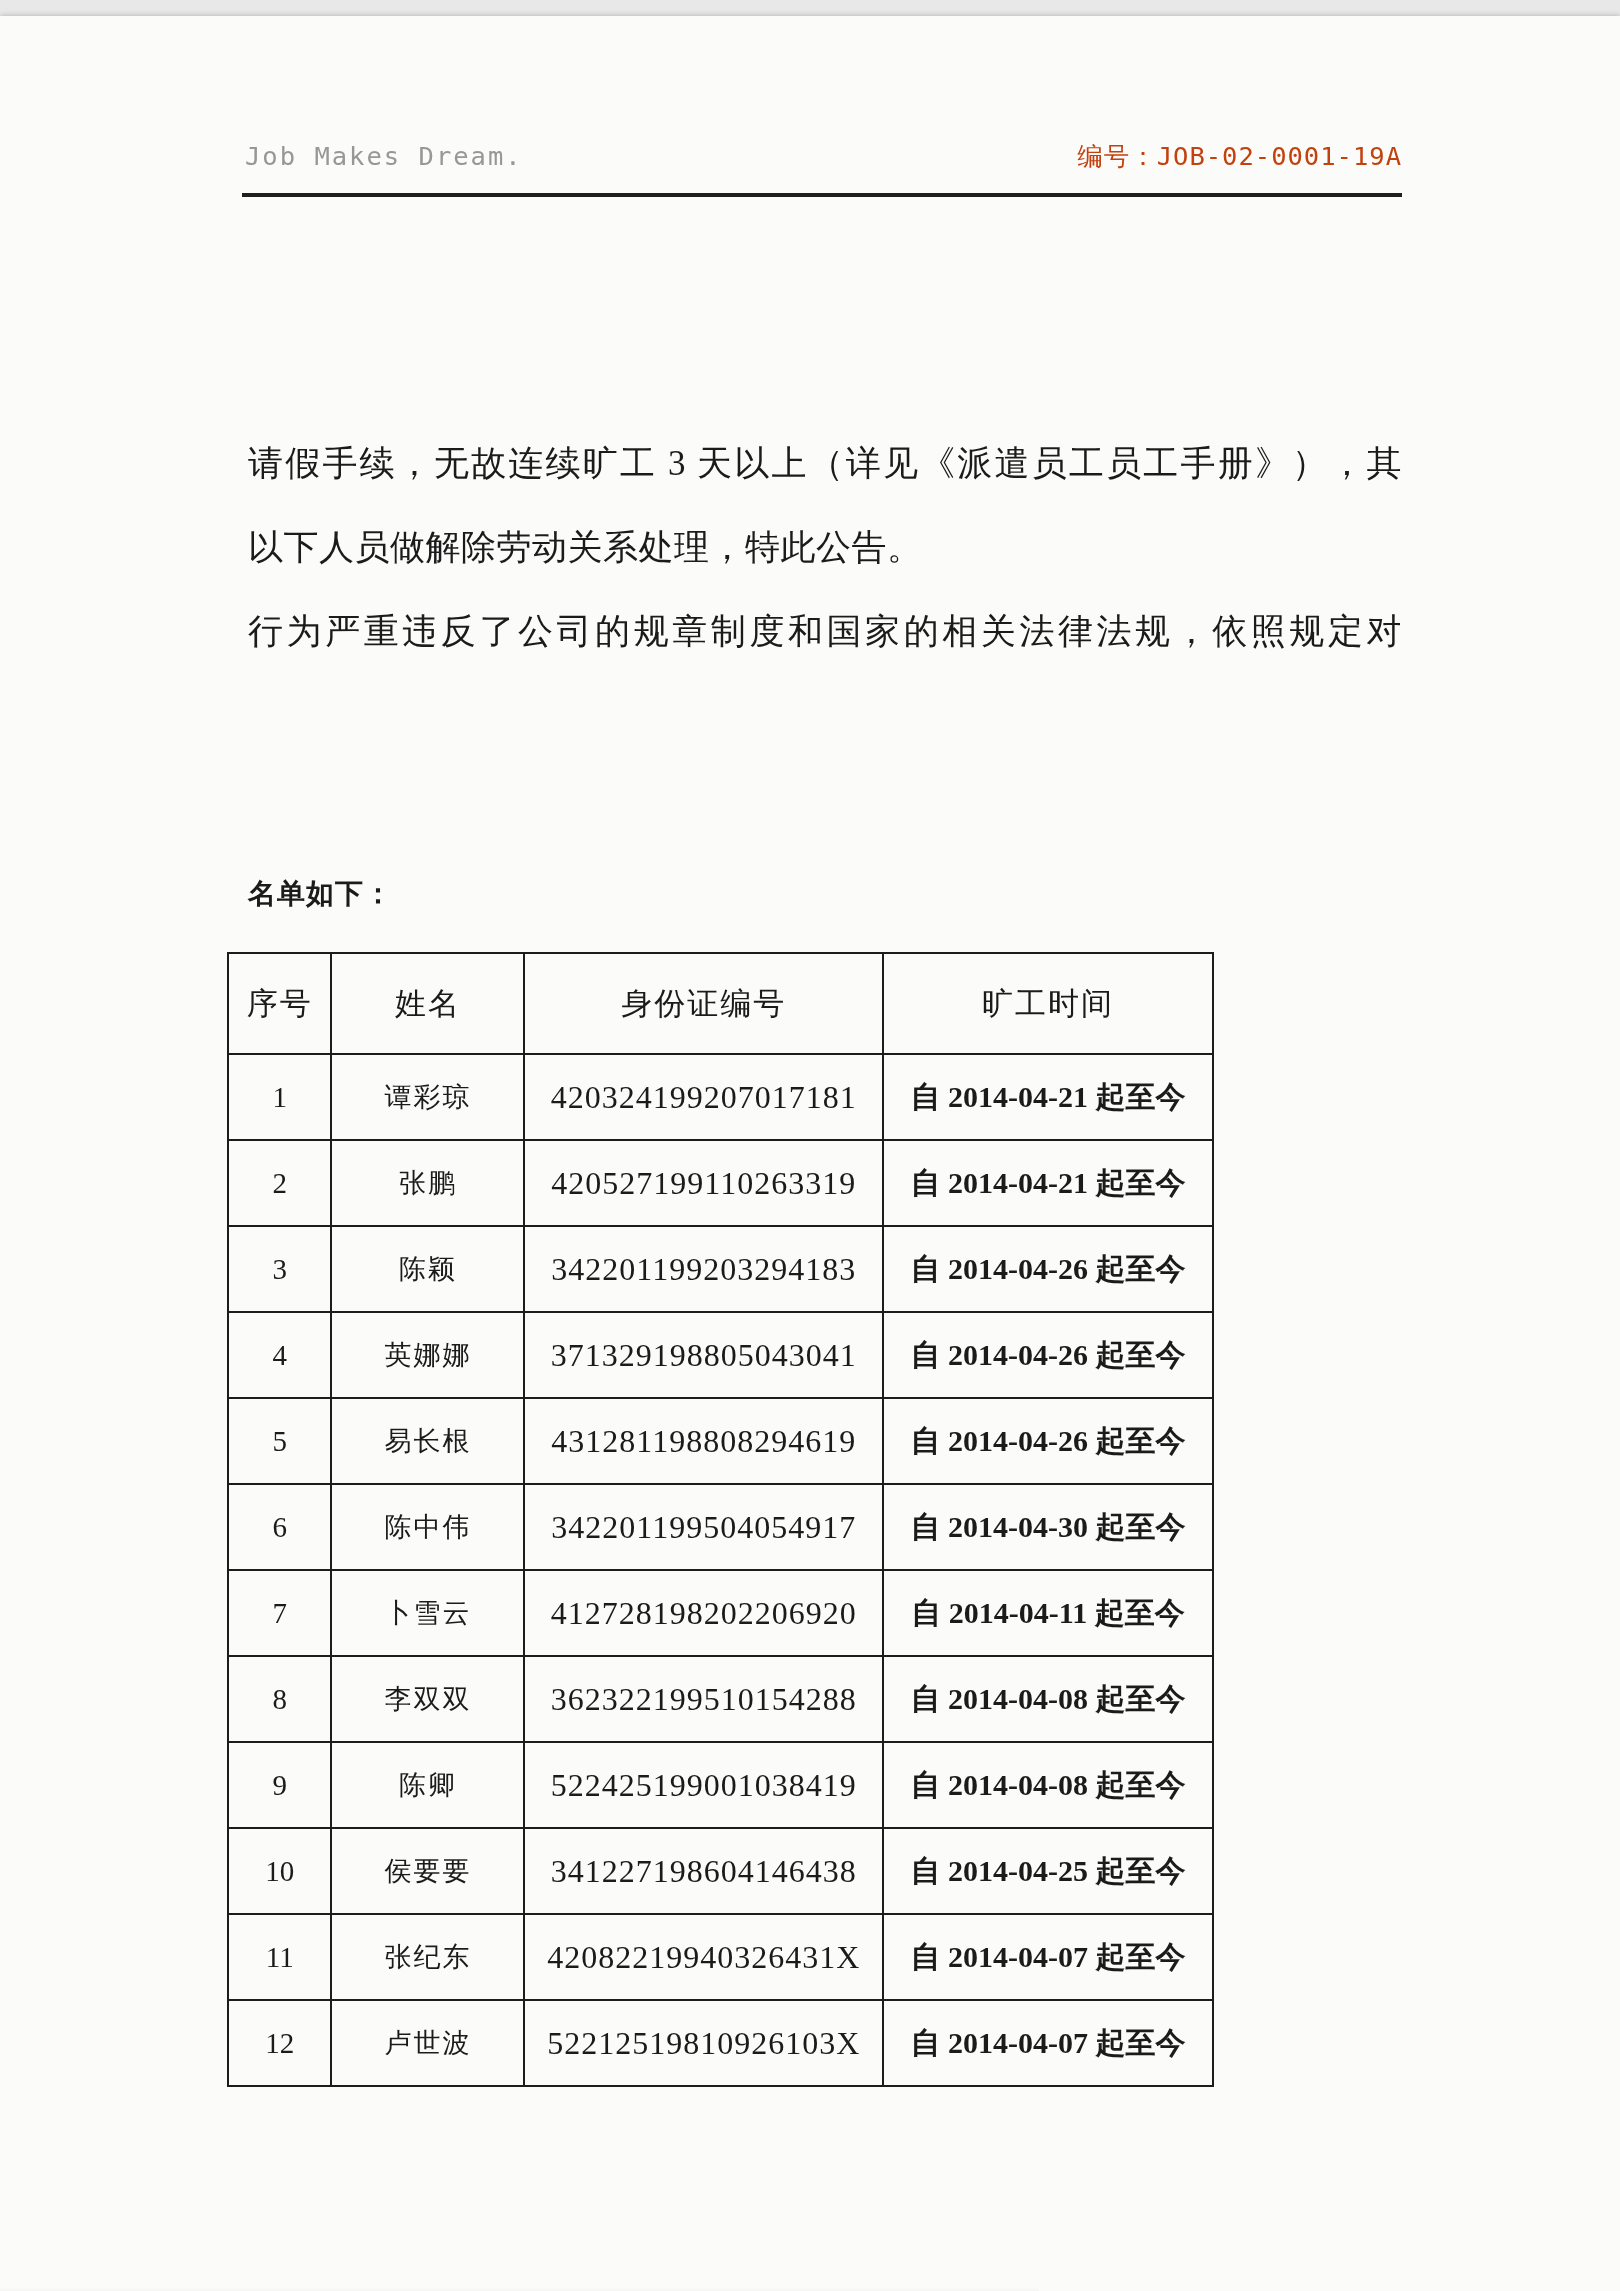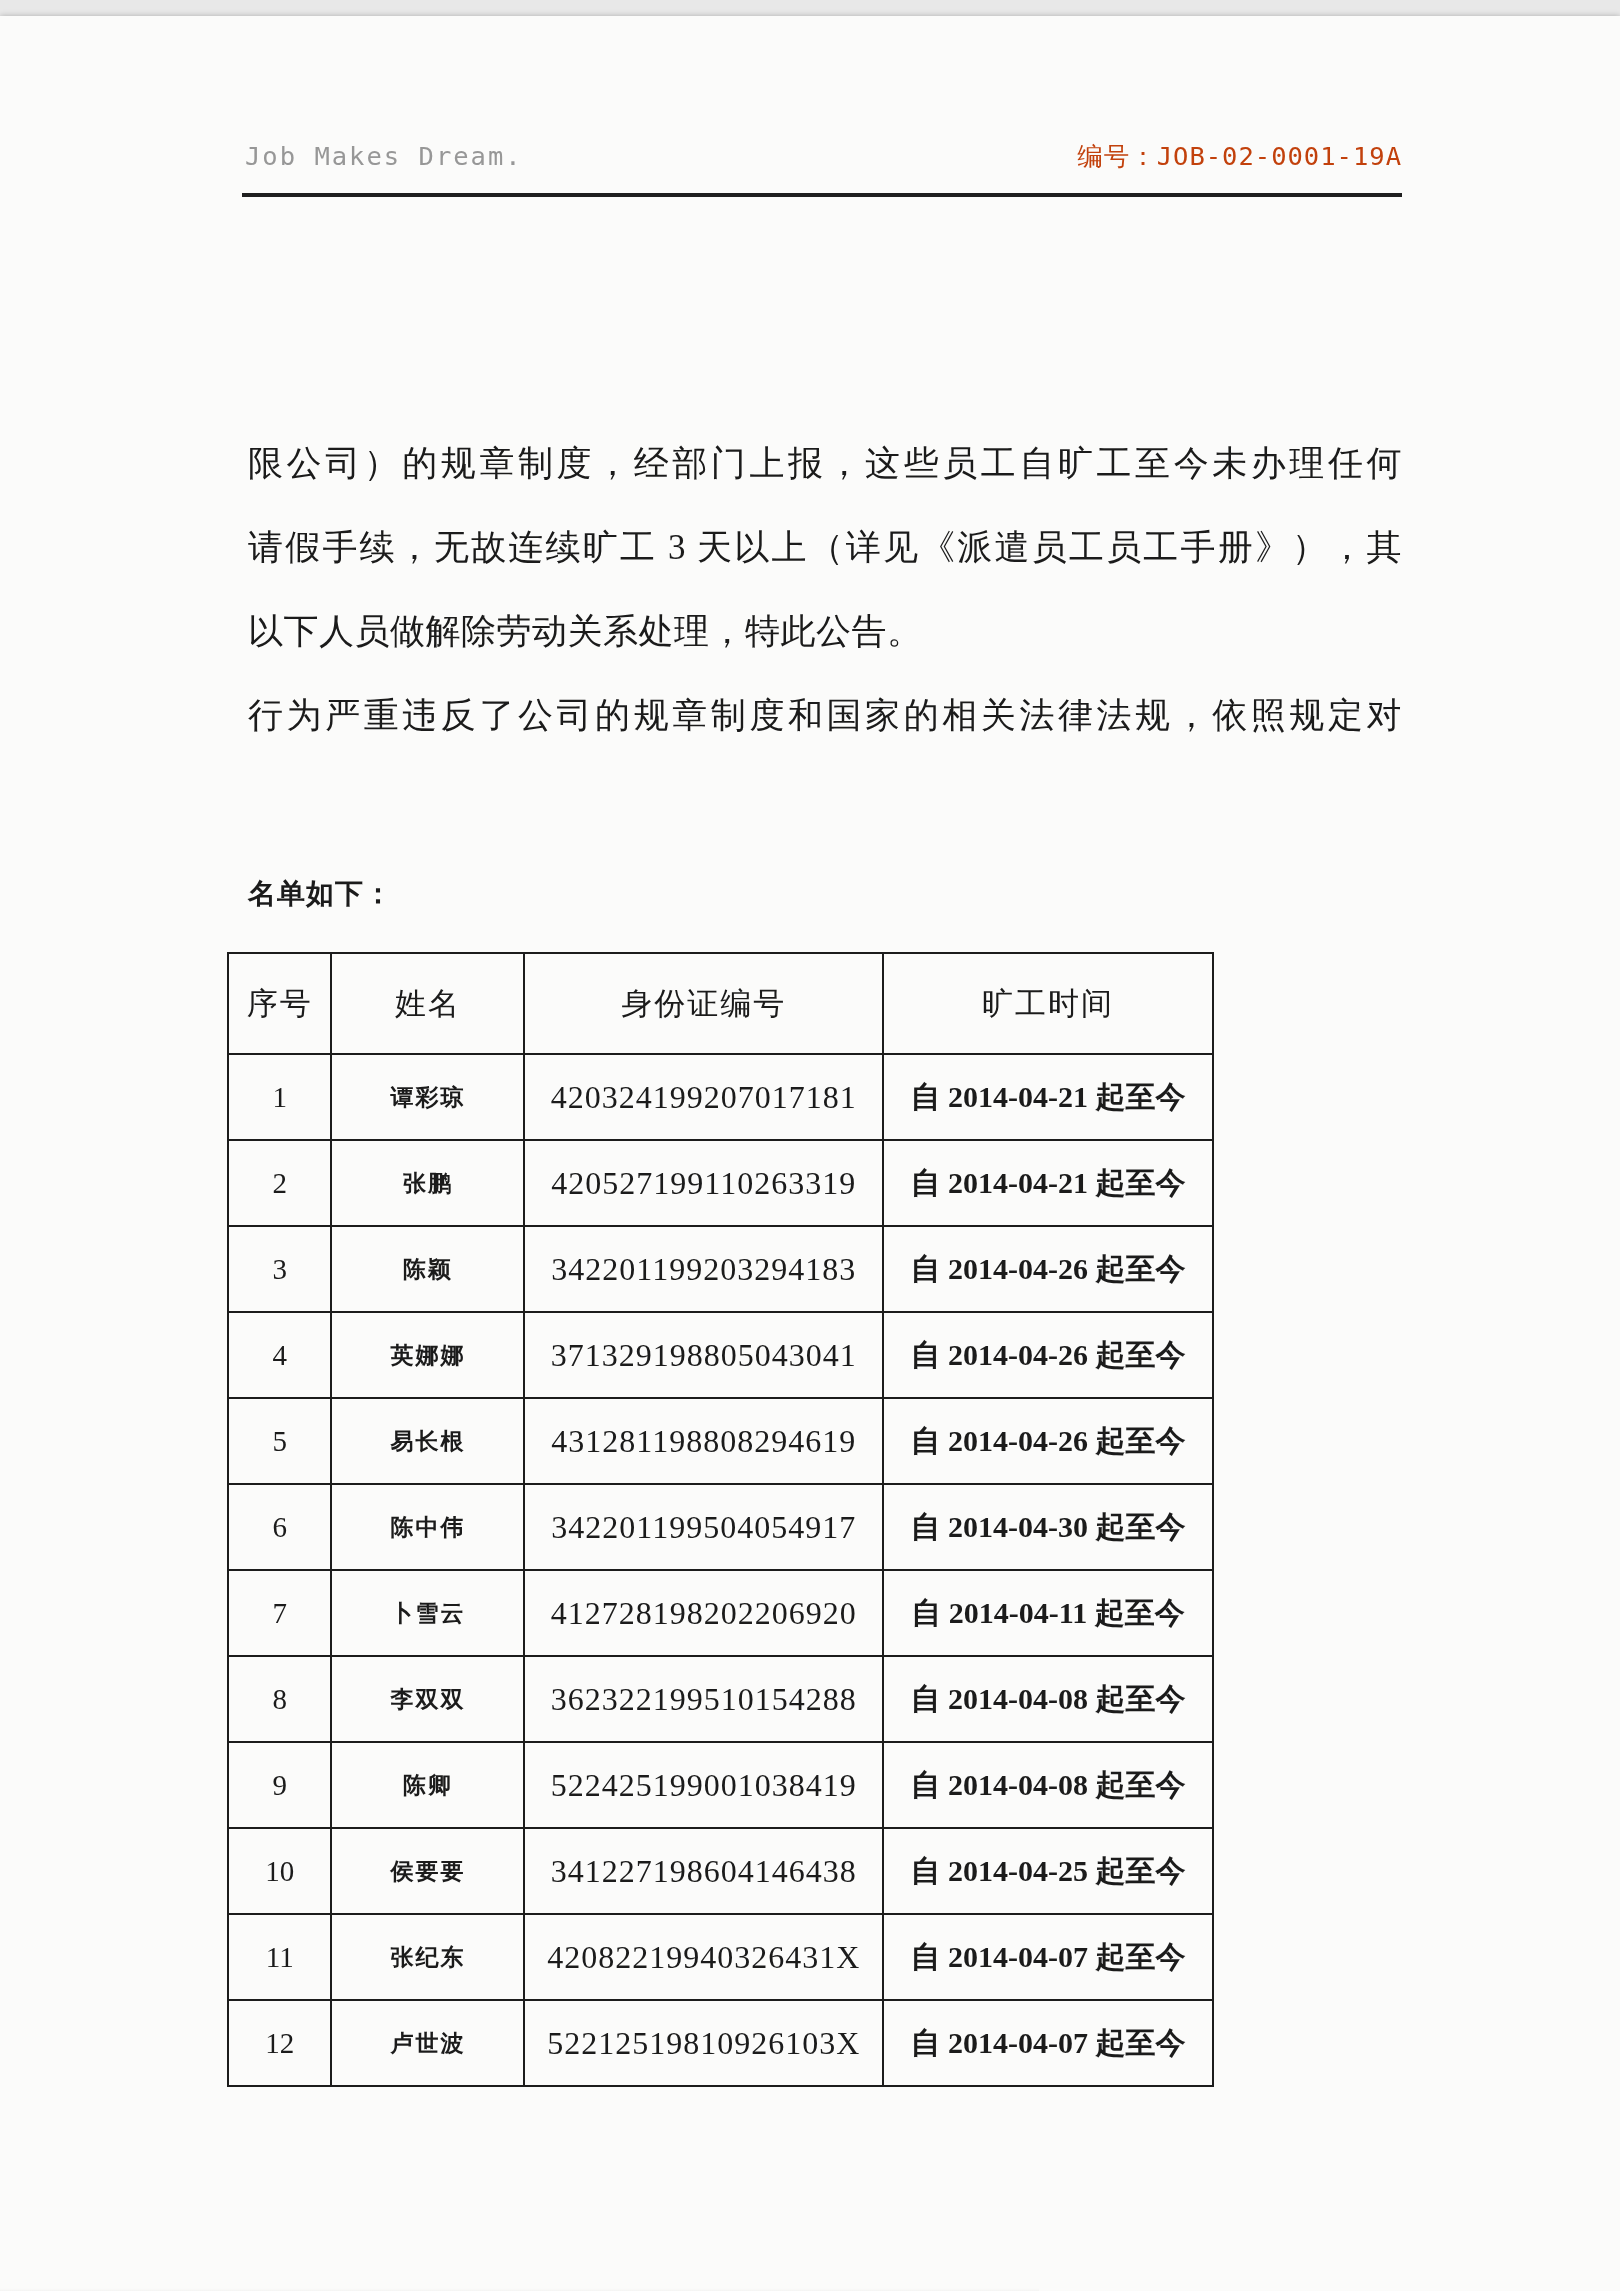--- a/index.html
+++ b/index.html
@@ -62,21 +62,21 @@
   table.roster th, table.roster td {
     border:2px solid #1c1c1c;
     text-align:center; vertical-align:middle;
     padding:0; overflow:hidden;
   }
   table.roster thead th {
     height:99px; font-size:31px; font-weight:500; letter-spacing:2px;
   }
   table.roster tbody td { height:84px; }
   td.cell-idx  { font-size:29px; }
-  td.cell-name { font-size:23px; font-weight:700; letter-spacing:2px; }
+  td.cell-name { font-size:27px; font-weight:400; letter-spacing:2px; }
   td.cell-id   { font-size:32px; letter-spacing:1px; }
   td.cell-date { font-size:30px; font-weight:600; }
 
   
   .scan-shadow {
     position:absolute; left:0; bottom:0; width:1039px; height:19.6px;
     background:linear-gradient(to bottom, rgba(0,0,0,0) 0%, rgba(0,0,0,.18) 100%);
   }
 </style>
 </head>
@@ -86,21 +86,20 @@
 
   <div class="hdr">
     <span class="slogan">Job Makes Dream.</span>
     <span class="docno"><span>编号：</span><span>JOB-02-0001-19A</span></span>
   </div>
 
   <div class="rule"></div>
 
 
   <div class="body-text" id="bodyLines">
-      <div class="line fill">限公司）的规章制度，经部门上报，这些员工自旷工至今未办理任何</div>
       <div class="line fill">请假手续，无故连续旷工 3 天以上（详见《派遣员工员工手册》），其</div>
       <div class="line">以下人员做解除劳动关系处理，特此公告。</div>
       <div class="line fill">行为严重违反了公司的规章制度和国家的相关法律法规，依照规定对</div>
     </div>
 
   <div class="listlabel">名单如下：</div>
 
   <div class="tablewrap">
     <table class="roster" id="rosterTable">
       <colgroup id="rosterCols">

